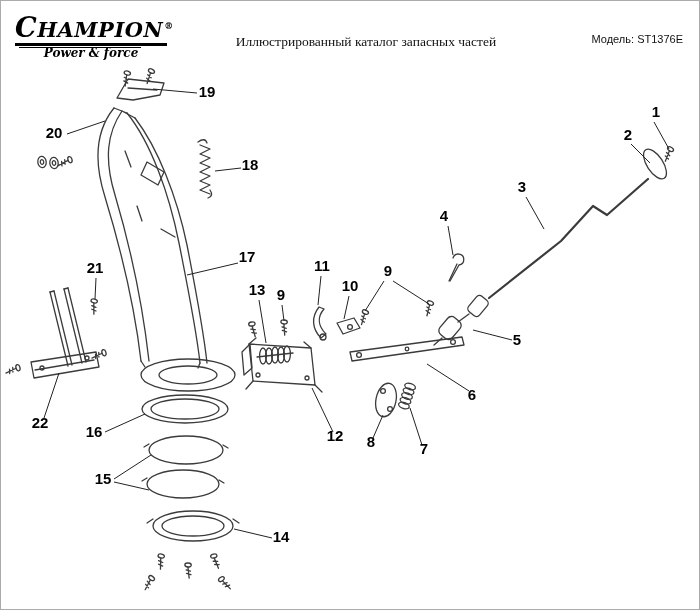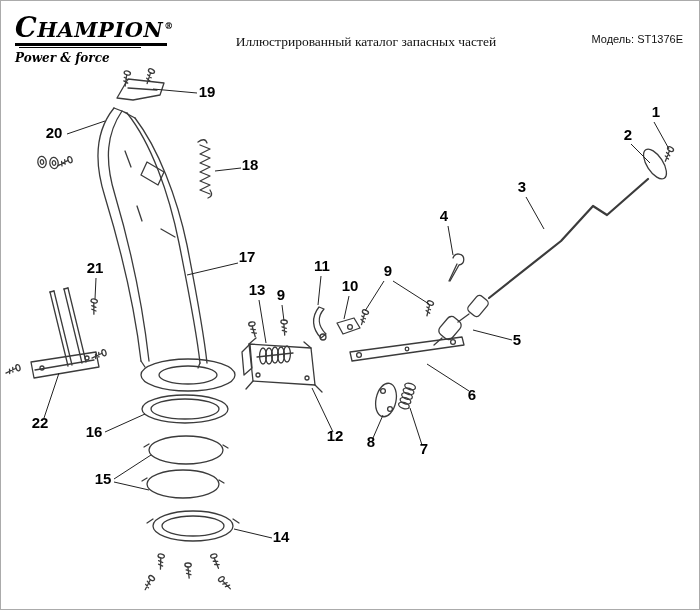--- a/index.html
+++ b/index.html
@@ -16,21 +16,21 @@
     font-size:21px; line-height:1; letter-spacing:.5px; white-space:nowrap;
   }
   .brand::first-letter { font-size:1.3em; }
   .brand .reg { font-size:9px; vertical-align:super; margin-left:1px; }
   .brand-rule { height:2.5px; background:#000; margin-top:2px; position:relative; }
   .brand-rule::after {
     content:""; position:absolute; left:4px; right:26px; top:4px; height:1px; background:#000;
   }
   .tagline {
     font-family:"DejaVu Serif", serif; font-style:italic; font-weight:bold;
-    font-size:12px; text-align:left; margin-top:5px; white-space:nowrap;
+    font-size:12px; text-align:center; white-space:nowrap;
   }
   .doc-title {
     position:absolute; top:33px; left:170px; width:390px; text-align:center;
     font-size:13.5px; color:#111;font-family:Liberation Serif, serif;
   }
   .model {
     position:absolute; top:32px; right:16px; font-size:11px; color:#111; text-align:left;
   }
   svg.diagram { position:absolute; left:0; top:0; width:700px; height:610px; }
   text.callout { font-family:"Liberation Sans", sans-serif; font-weight:bold; font-size:15px; fill:#000; }

